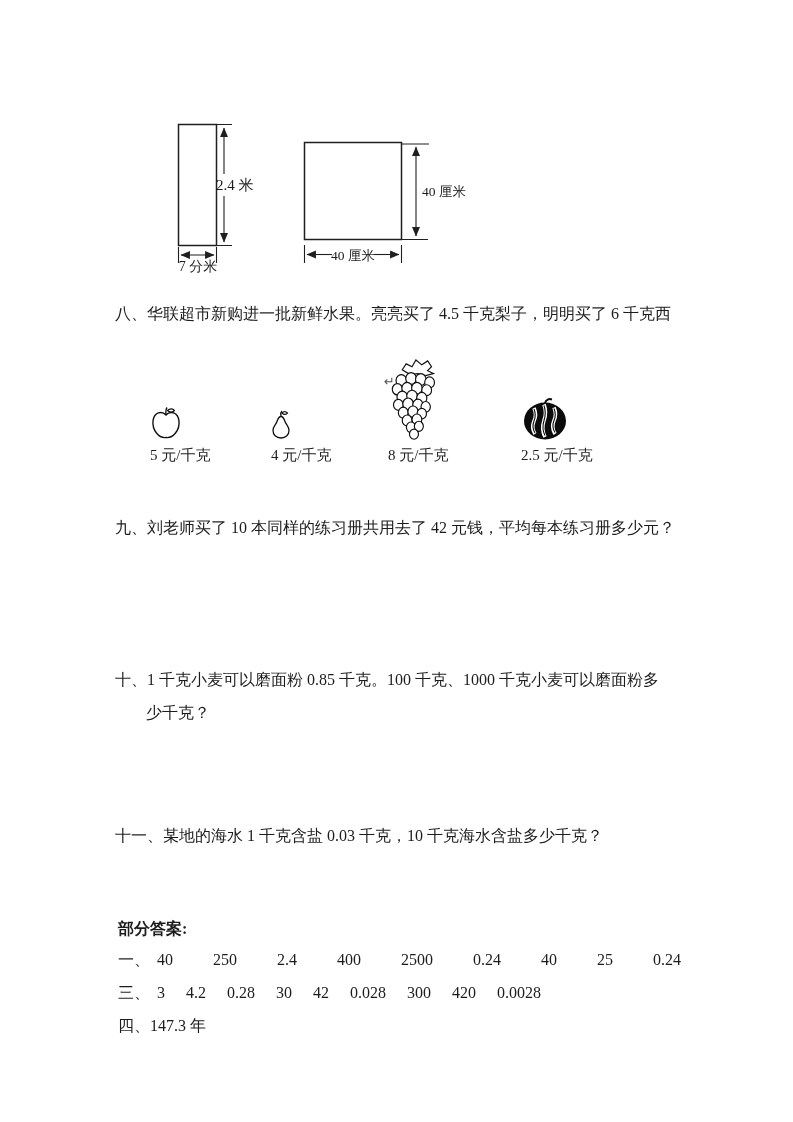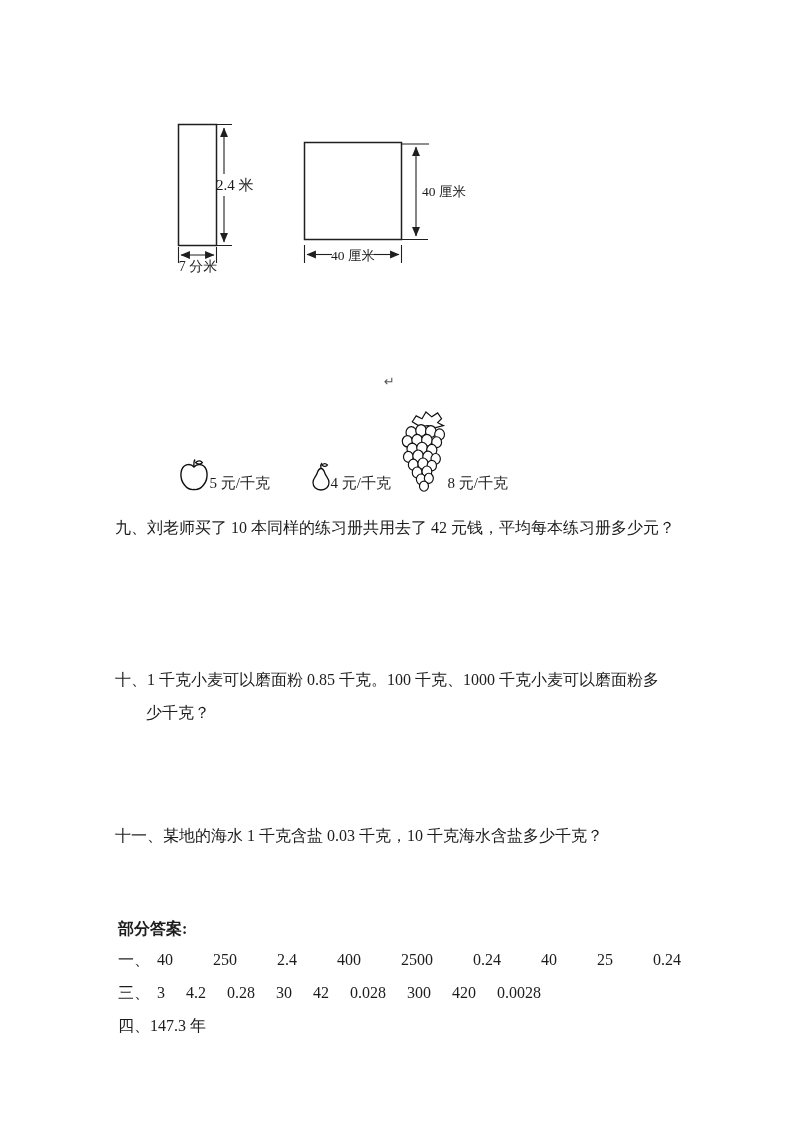--- a/index.html
+++ b/index.html
@@ -14,22 +14,22 @@
   }
   .tline{
     position:absolute;
     font-size:16px;line-height:19px;
     white-space:pre;
     color:#1c1c1c;
   }
   .bold{font-weight:bold;}
   .figures-svg{position:absolute;left:170px;top:100px;}
   .fruit-cell{
-    position:absolute;top:364px;width:120px;height:112px;
-    display:flex;flex-direction:row;align-items:flex-end;justify-content:flex-end;
+    position:absolute;top:336px;width:120px;height:112px;
+    display:flex;flex-direction:column;align-items:flex-start;justify-content:flex-end;
   }
   .fruit-price{
     font-size:15px;line-height:17px;margin-top:7px;white-space:pre;color:#1c1c1c;
   }
   .para-mark{
     position:absolute;left:384px;top:358px;
     font-size:13px;color:#555;
     font-family:"DejaVu Sans",sans-serif;
   }
   .ans-row{
@@ -68,20 +68,21 @@
     <rect class="stroke" x="134.5" y="26.5" width="97" height="97"></rect>
     <path class="thin" d="M231,123.5 H258 M231,28 H259"></path>
     <line class="thin" x1="246" y1="31" x2="246" y2="120" marker-start="url(#ah)" marker-end="url(#ah)"></line>
     <text x="252" y="80" font-size="13.5">40 厘米</text>
     <path class="thin" d="M134.5,129 V147 M231.5,129 V147"></path>
     <line class="thin" x1="137" y1="138.5" x2="162" y2="138.5" marker-start="url(#ah)"></line>
     <line class="thin" x1="204" y1="138.5" x2="229" y2="138.5" marker-end="url(#ah)"></line>
     <text x="183" y="144" font-size="13.5" text-anchor="middle">40 厘米</text>
   </svg>
 
+  <div class="tline" style="left:115px;top:288px">八、华联超市新购进一批新鲜水果。亮亮买了 4.5 千克梨子，明明买了 6 千克西</div>
 
   <div class="para-mark">↵</div>
 
   <div class="fruit-cell" style="left:150px">
     <svg width="32" height="34" viewBox="0 0 32 34">
       <path d="M16,9 C12,4.5 4,6 3,15 C2,24 9,32.5 16,31.5 C23,32.5 30,24 29,15 C28,6 20,4.5 16,9 Z" fill="none" stroke="#111" stroke-width="1.4"></path>
       <path d="M16,9 C16,6 15,4 17,1.5" fill="none" stroke="#111" stroke-width="1.4"></path>
       <path d="M17.5,4.5 C20,2 23,2.5 24.5,4.5 C22.5,6.8 19.5,6.3 17.5,4.5 Z" fill="none" stroke="#111" stroke-width="1.2"></path>
     </svg>
     <div class="fruit-price">5 元/千克</div>
@@ -121,20 +122,37 @@
         <ellipse cx="19" cy="64" rx="5" ry="5.6"></ellipse>
           <ellipse cx="29" cy="63" rx="5" ry="5.6"></ellipse>
         <ellipse cx="23" cy="71" rx="4.8" ry="5.4"></ellipse>
           <ellipse cx="31" cy="70" rx="4.6" ry="5.2"></ellipse>
         <ellipse cx="26" cy="78" rx="4.6" ry="5.2"></ellipse>
       </g>
     </svg>
     <div class="fruit-price">8 元/千克</div>
   </div>
 
+  <div class="fruit-cell" style="left:521px">
+    <svg width="48" height="42" viewBox="0 0 48 42">
+      <path d="M24,5 C25,1.5 28,0.5 31,1.5" fill="none" stroke="#0b0b0b" stroke-width="2"></path>
+      <ellipse cx="24" cy="23" rx="21" ry="18.5" fill="#0b0b0b"></ellipse>
+      <g fill="none" stroke="#ffffff" stroke-width="3.6">
+        <path d="M13,10 q3,7 0,13 q-3,7 1,13"></path>
+        <path d="M23,6.5 q3,8 0,16 q-3,9 1,16.5"></path>
+        <path d="M33,9.5 q3,7 0,13 q-3,7 1,13.5"></path>
+      </g>
+      <g fill="none" stroke="#0b0b0b" stroke-width="1.1">
+        <path d="M13,11 q2.5,6.5 0,12 q-2.5,6.5 1,12"></path>
+        <path d="M23,7.5 q2.5,7.5 0,15 q-2.5,8.5 1,15"></path>
+        <path d="M33,10.5 q2.5,6.5 0,12 q-2.5,6.5 1,12"></path>
+      </g>
+    </svg>
+    <div class="fruit-price">2.5 元/千克</div>
+  </div>
 
   <div class="tline" style="left:115px;top:502px">九、刘老师买了 10 本同样的练习册共用去了 42 元钱，平均每本练习册多少元？</div>
 
   <div class="tline" style="left:115px;top:654px">十、1 千克小麦可以磨面粉 0.85 千克。100 千克、1000 千克小麦可以磨面粉多</div>
   <div class="tline" style="left:146px;top:687px">少千克？</div>
 
   <div class="tline" style="left:115px;top:810px">十一、某地的海水 1 千克含盐 0.03 千克，10 千克海水含盐多少千克？</div>
 
   <div class="tline bold" style="left:118px;top:903px">部分答案:</div>
 

